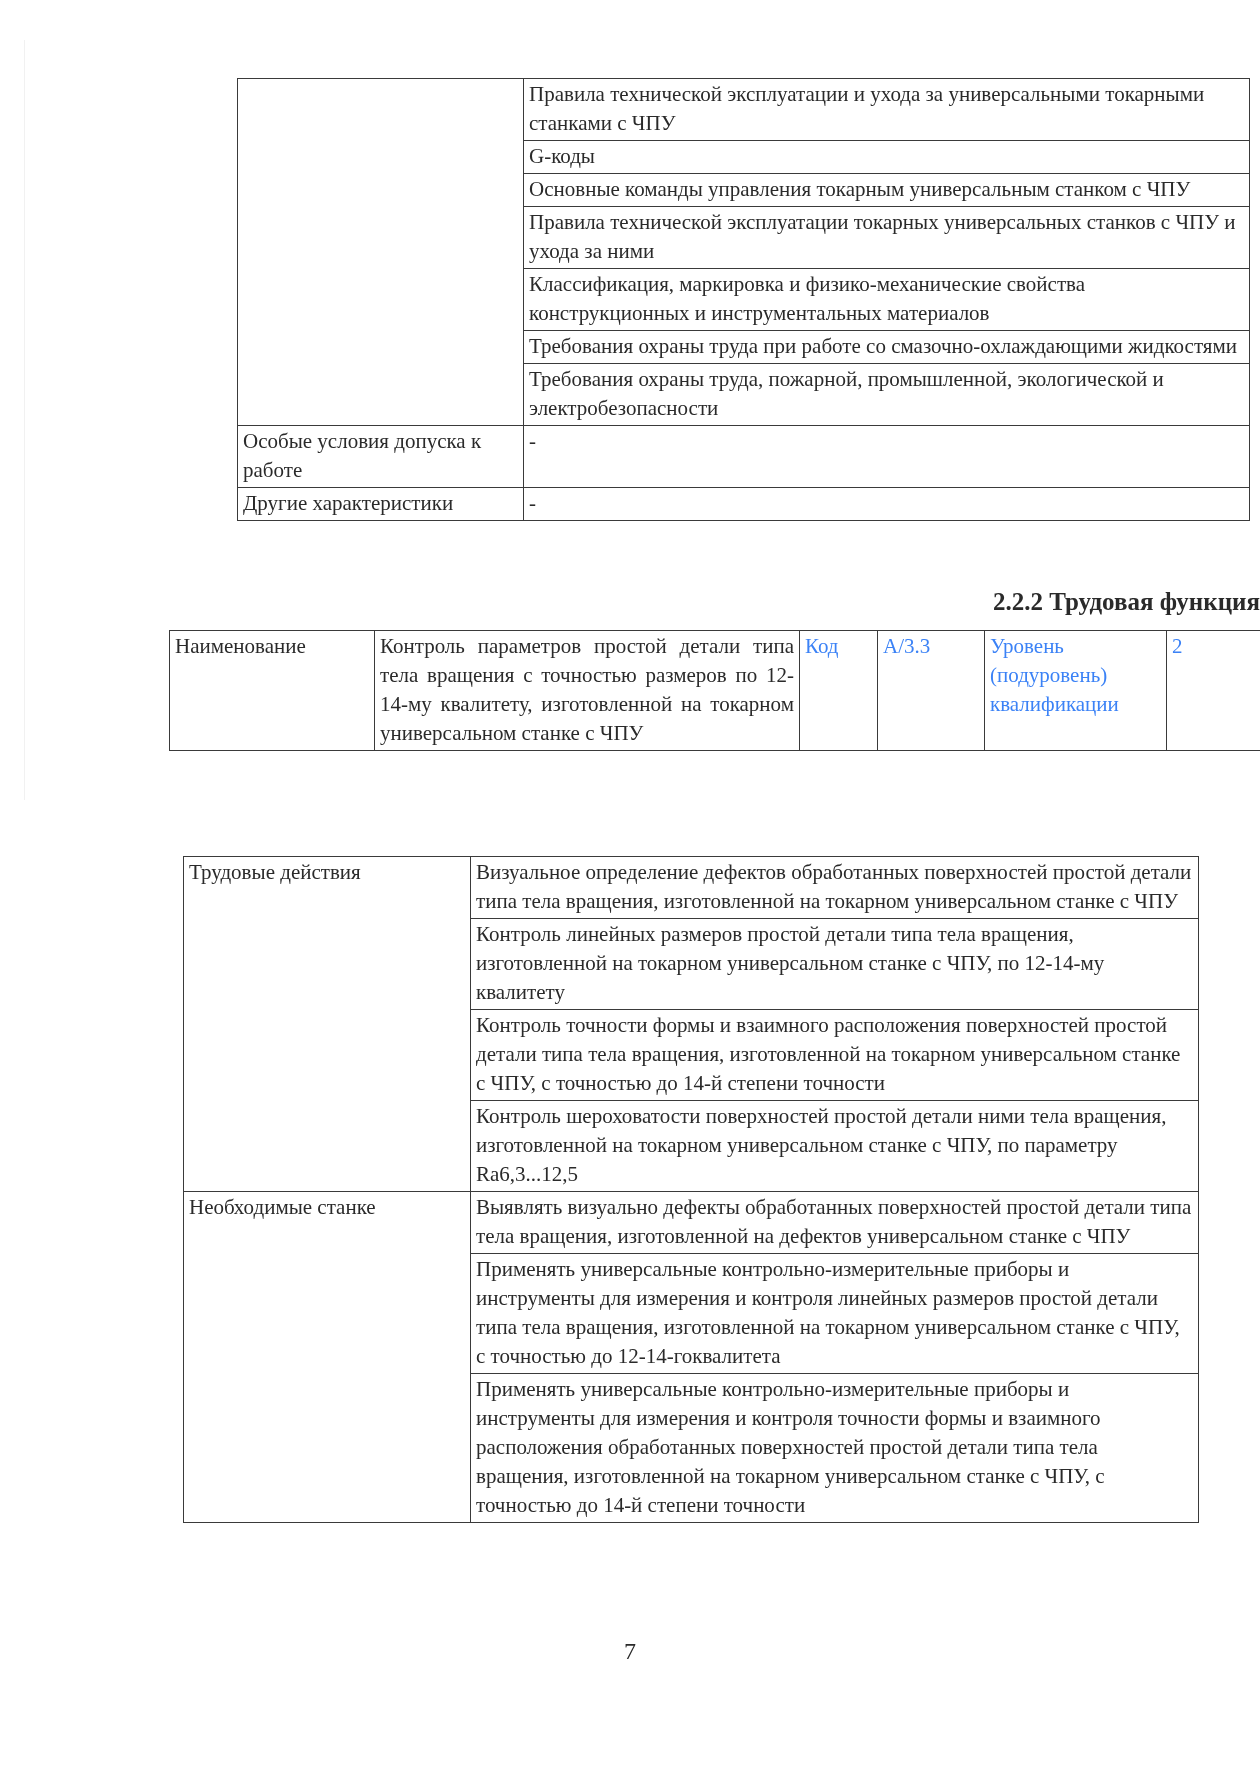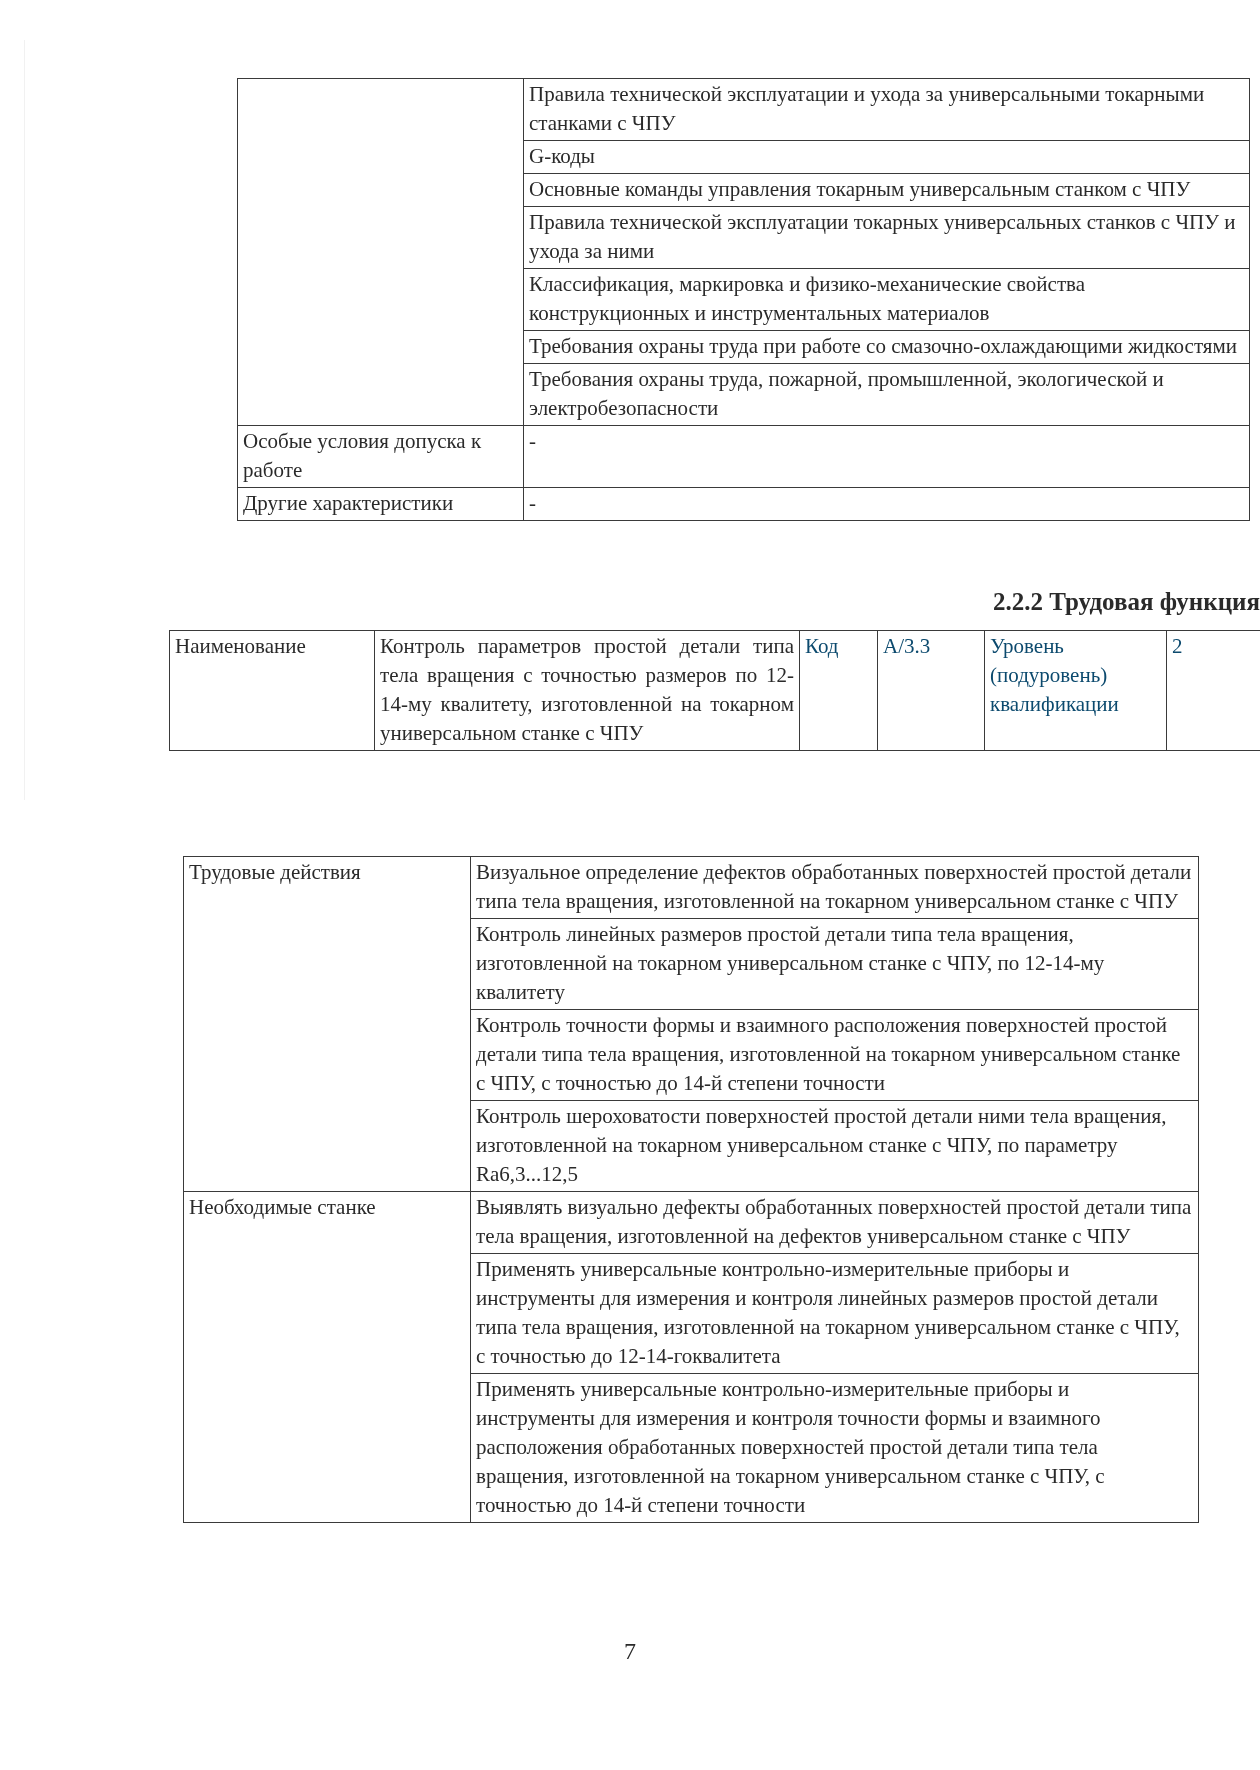--- a/index.html
+++ b/index.html
@@ -10,21 +10,21 @@
   .scan-edge { position: absolute; left: 24px; top: 40px; width: 1px; height: 760px; background: #f1f1f1; }
   table { border-collapse: collapse; position: absolute; table-layout: fixed; }
   td { border: 1.5px solid #3a3a3a; vertical-align: top; padding: 1px 5px 2px 5px; font-size: 21px; line-height: 29px; }
   #t1 { left: 192px; top: 78px; width: 1013px; margin-left: 45px; }
   #t1 col.c1 { width: 286px; }
   #t2 { left: 169px; top: 630px; width: 1135px; }
   #t3 { left: 183px; top: 808px; width: 1016px; margin-top: 48px; }
   #t3 col.c1 { width: 287px; }
   .heading { position: absolute; left: 0; width: 1260px; top: 587px; text-align: right; font-weight: bold; font-size: 25px; line-height: 30px; }
   .justify { text-align: justify; text-align-last: left; }
-  .muted { color: #0c4a6e; }
+  .muted { color: #3b82f6; }
   .page-number { position: absolute; left: 0; width: 1260px; top: 1638px; text-align: center; font-size: 24px; }
 </style>
 </head>
 <body>
 
 <div class="scan-edge"></div>
 
 <table id="t1">
   <colgroup>
       <col class="c1">

